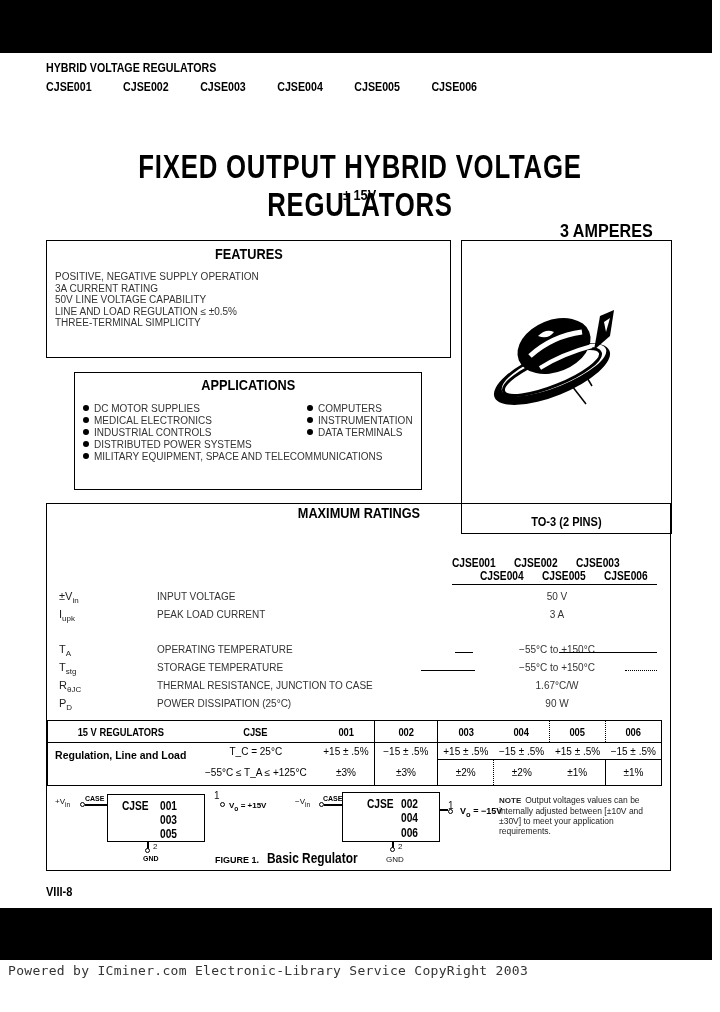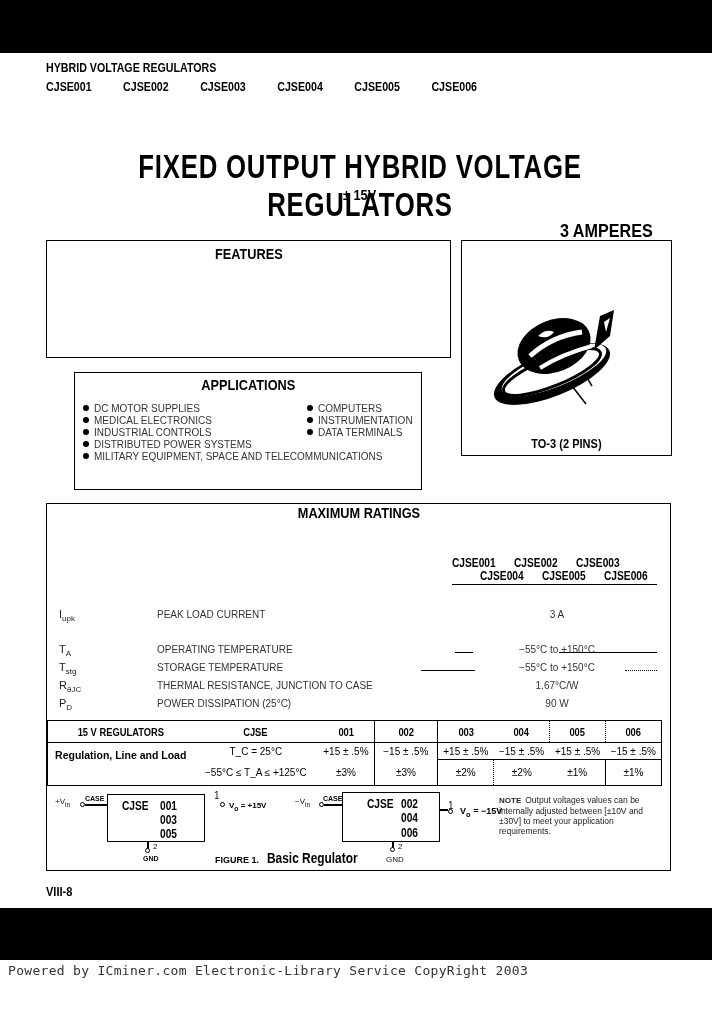--- a/index.html
+++ b/index.html
@@ -18,21 +18,21 @@
 
   .main-title { left: 0; width: 720px; top: 148px; text-align: center; font-size: 33px; letter-spacing: 1px; }
   .main-title span { display: inline-block; transform: scaleX(0.78); }
   .subtitle { left: 0; width: 720px; top: 186px; text-align: center; font-size: 15px; }
   .subtitle span { display: inline-block; transform: scaleX(0.85); }
   .amps { left: 560px; top: 220px; font-size: 19px; transform: scaleX(0.85); }
 
   .box { border: 1.5px solid #000; }
   .features-box { left: 46px; top: 240px; width: 405px; height: 118px; padding-left: 38px; }
   .applications-box { left: 46px; top: 372px; width: 348px; height: 118px; margin-left: 28px; }
-  .package-box { left: 461px; top: 240px; width: 211px; height: 216px; }
+  .package-box { left: 461px; top: 240px; width: 211px; height: 294px; }
   .ratings-box { left: 46px; top: 503px; width: 625px; height: 368px; }
 
   .box-heading { position: absolute; left: 0; width: 100%; text-align: center; font-size: 15px; font-weight: bold; }
   .box-heading span { display: inline-block; transform: scaleX(0.85); }
 
   .feat-list { position: absolute; left: 8px; top: 30px; font-size: 10px; line-height: 11.5px; color: #333; }
   .feat-list div { white-space: nowrap; }
 
   .app-list { position: absolute; font-size: 10px; line-height: 12px; color: #333; }
   .app-list div { white-space: nowrap; }
@@ -89,20 +89,27 @@
   <span>CJSE005</span>
   <span>CJSE006</span>
 </div>
 
 <div class="abs cond main-title"><span>FIXED OUTPUT HYBRID VOLTAGE REGULATORS</span></div>
 <div class="abs cond subtitle"><span>± 15V</span></div>
 <div class="abs cond amps">3 AMPERES</div>
 
 <div class="abs box features-box">
   <div class="box-heading" style="top:4px;"><span>FEATURES</span></div>
+  <div class="feat-list">
+    <div>POSITIVE, NEGATIVE SUPPLY OPERATION</div>
+    <div>3A CURRENT RATING</div>
+    <div>50V LINE VOLTAGE CAPABILITY</div>
+    <div>LINE AND LOAD REGULATION ≤ ±0.5%</div>
+    <div>THREE-TERMINAL SIMPLICITY</div>
+  </div>
 </div>
 
 <div class="abs box applications-box">
   <div class="box-heading" style="top:3px;"><span>APPLICATIONS</span></div>
   <div class="app-list" style="left:8px; top:30px;">
     <div><span class="bullet"></span><span>DC MOTOR SUPPLIES</span></div>
     <div><span class="bullet"></span><span>MEDICAL ELECTRONICS</span></div>
     <div><span class="bullet"></span><span>INDUSTRIAL CONTROLS</span></div>
     <div><span class="bullet"></span><span>DISTRIBUTED POWER SYSTEMS</span></div>
     <div><span class="bullet"></span><span>MILITARY EQUIPMENT, SPACE AND TELECOMMUNICATIONS</span></div>
@@ -139,20 +146,25 @@
   <div class="box-heading" style="top:0;"><span>MAXIMUM RATINGS</span></div>
 
   <div class="rat-parts" style="left:405px; top:53px;">
     <span>CJSE001</span><span>CJSE002</span><span>CJSE003</span>
   </div>
   <div class="rat-parts" style="left:405px; top:66px;padding-left:28px;">
     <span>CJSE004</span><span>CJSE005</span><span>CJSE006</span>
   </div>
   <div class="rat-rule" style="left:405px; width:205px;"></div>
 
+  <div class="rat-row" style="top:86px;">
+    <span class="rat-sym"><span>±V</span><sub>in</sub></span>
+    <span class="rat-desc">INPUT VOLTAGE</span>
+    <span class="rat-val">50 V</span>
+  </div>
   <div class="rat-row" style="top:104px;">
     <span class="rat-sym"><span>I</span><sub>upk</sub></span>
     <span class="rat-desc">PEAK LOAD CURRENT</span>
     <span class="rat-val">3 A</span>
   </div>
   <div class="rat-row" style="top:139px;">
     <span class="rat-sym"><span>T</span><sub>A</sub></span>
     <span class="rat-desc">OPERATING TEMPERATURE</span>
     <span class="dash-l" style="left:408px; width:18px;"></span>
     <span class="rat-val">−55°C to +150°C</span>

